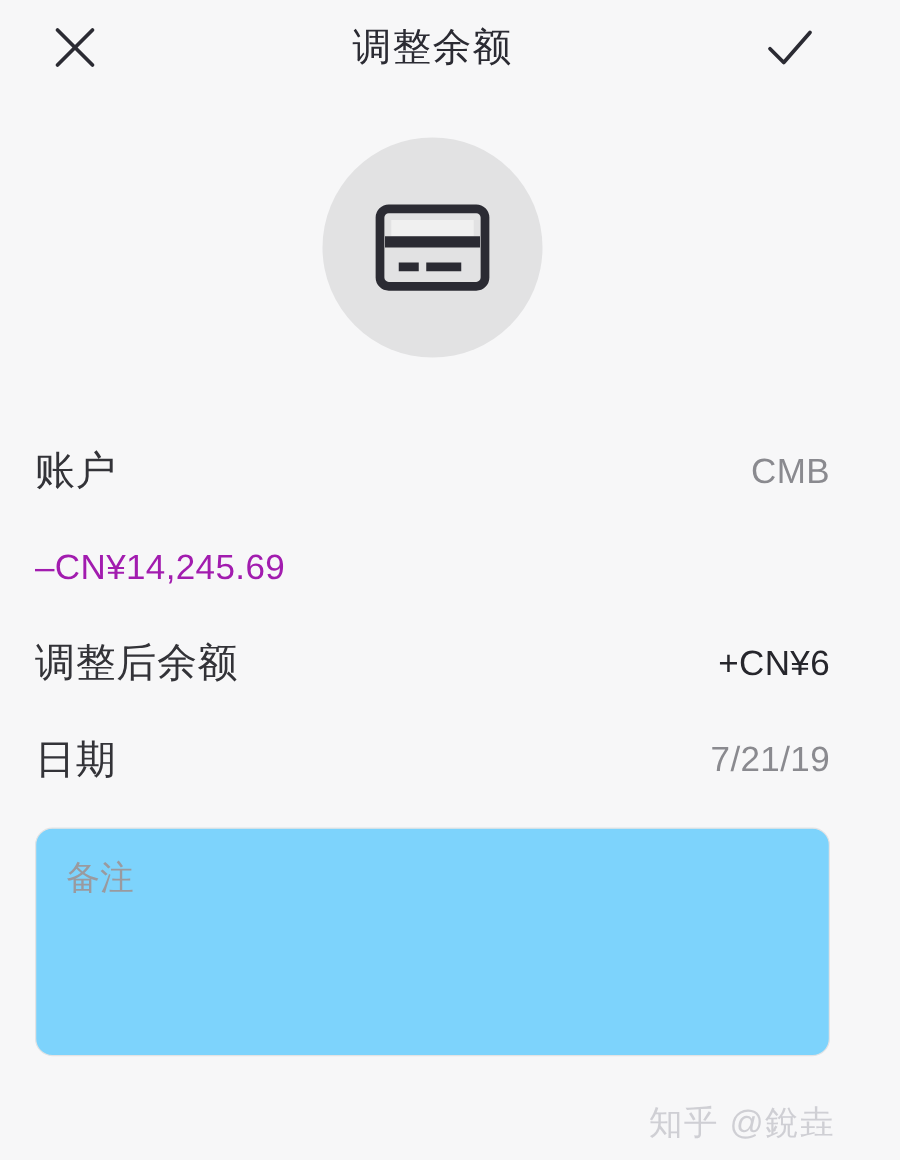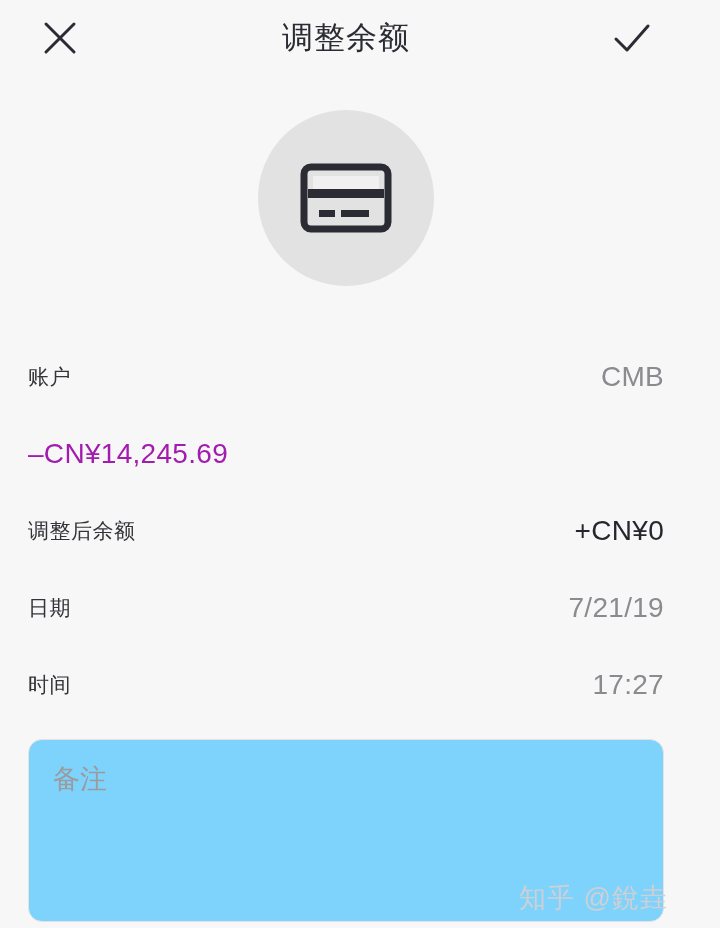--- a/index.html
+++ b/index.html
@@ -78,21 +78,21 @@
   }
 
   .row {
     height: 77px;
     display: flex;
     align-items: center;
     justify-content: space-between;
   }
 
   .row-label {
-    font-size: 21px;
+    font-size: 32px;
     color: #333338;
     font-weight: 400;
     letter-spacing: 0.5px;
   }
 
   .row-value {
     font-size: 28px;
     font-weight: 400;
     letter-spacing: 0.3px;
     text-align: center;
@@ -183,32 +183,28 @@
       <span class="row-label">账户</span>
       <span class="row-value muted">CMB</span>
     </div>
 
     <div class="row">
       <span class="row-value negative">–CN¥14,245.69</span>
     </div>
 
     <div class="row">
       <span class="row-label">调整后余额</span>
-      <span class="row-value strong">+CN¥0</span>
+      <span class="row-value strong">+CN¥6</span>
     </div>
 
     <div class="row">
       <span class="row-label">日期</span>
       <span class="row-value muted">7/21/19</span>
     </div>
 
-    <div class="row">
-      <span class="row-label">时间</span>
-      <span class="row-value muted">17:27</span>
-    </div>
 
   </div>
 
   <div class="notes-wrap">
     <textarea class="notes" placeholder="备注" style=""></textarea>
   </div>
 
   <div class="watermark">知乎 @銳垚</div>
 
 </div>

